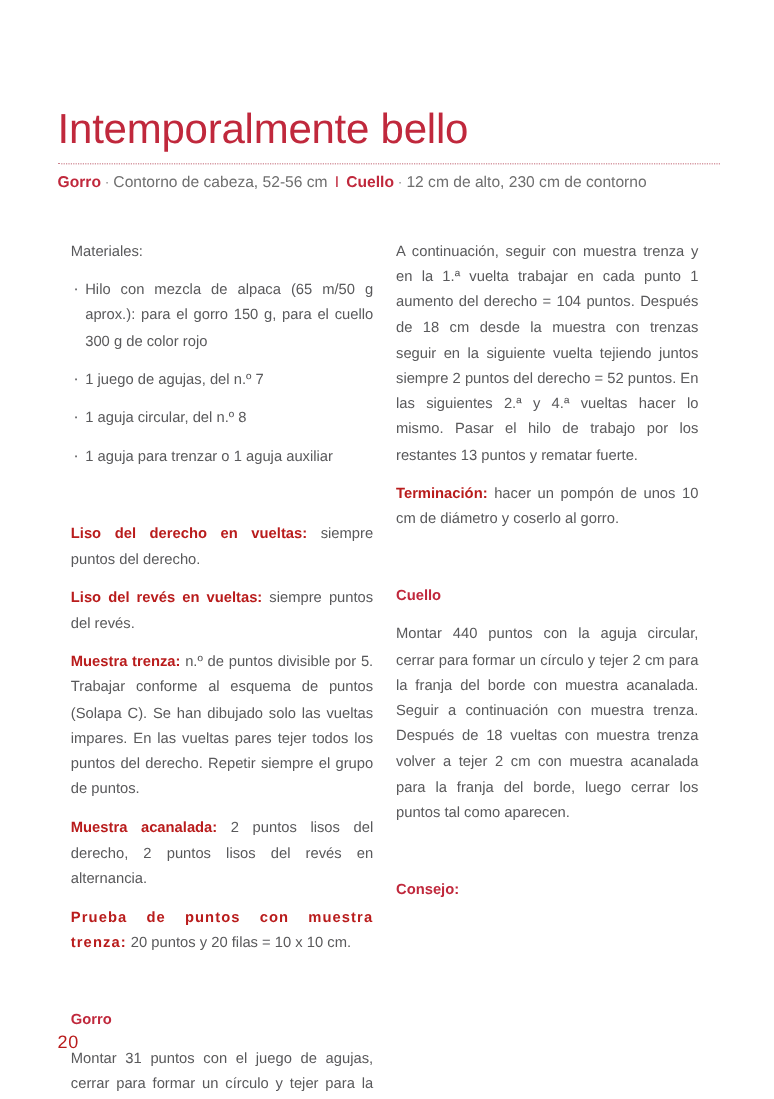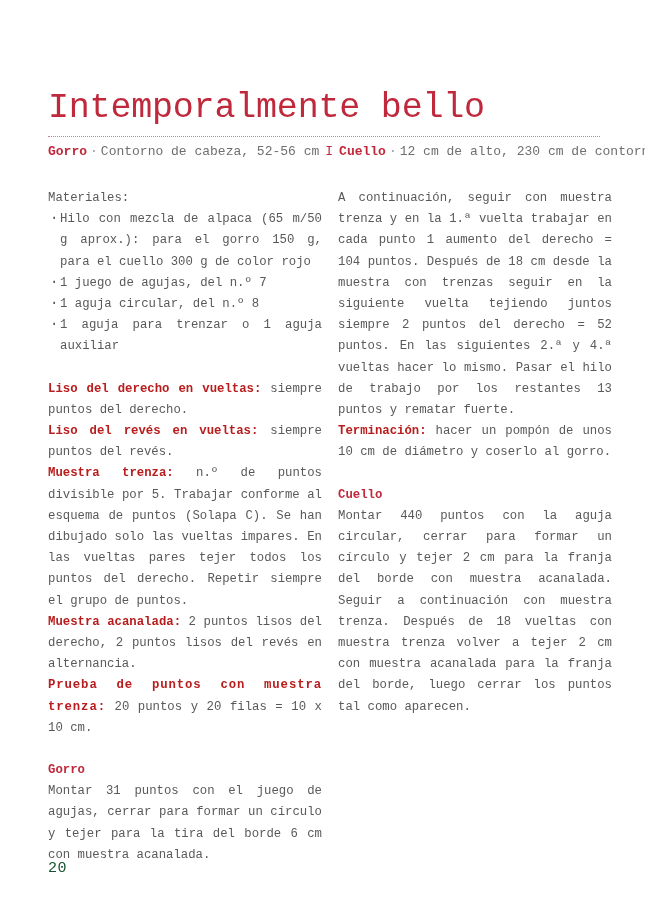--- a/index.html
+++ b/index.html
@@ -13,21 +13,20 @@
     font-family: "Liberation Sans", sans-serif;
     position: relative;
     overflow: hidden;
   }
 
   .page {
     position: absolute;
     top: 0; left: 0;
     width: 645px;
     height: 739px;
-    font-family: Liberation Mono, monospace;
   }
 
   
   .title {
     position: absolute;
     left: 48px;
     top: 63px;
     font-size: 35px;
     font-weight: 400;
     color: #c0283c;
@@ -75,24 +74,24 @@
   .col {
     position: absolute;
     top: 188px;
     width: 274px;
     font-size: 12.3px;
     line-height: 21.2px;
     color: #59595b;
     text-align: justify;
   }
   .col-left  { left: 48px;  }
-  .col-right { left: 338px; }
+  .col-right { left: 319px; }
 
   .col p {
-    margin: 0;
+    margin: 11px;
     text-align: justify;
   }
   .col p.last-line,
   .col p.nojust {
     text-align: left;
   }
 
   
   .bullet {
     position: relative;
@@ -127,21 +126,21 @@
     letter-spacing: 0.9px;
     word-spacing: 3px;
   }
 
   
   .folio {
     position: absolute;
     left: 48px;
     top: 860px;
     font-size: 15px;
-    color: #14532d;
+    color: #b91c1c;
     letter-spacing: 0.5px;
   }
 </style>
 </head>
 <body>
 
 <div class="page">
 
   <h1 class="title">Intemporalmente bello</h1>
 
@@ -185,18 +184,19 @@
 
     <p><span class="redhead">Terminación:</span><span> hacer un pompón de unos 10 cm de diámetro y coserlo al gorro.</span></p>
 
     <div class="spacer-md"></div>
 
     <p class="section-head">Cuello</p>
     <p>Montar 440 puntos con la aguja circular, cerrar para formar un círculo y tejer 2 cm para la franja del borde con muestra acanalada. Seguir a continuación con muestra trenza. Después de 18 vueltas con muestra trenza volver a tejer 2 cm con muestra acanalada para la franja del borde, luego cerrar los puntos tal como aparecen.</p>
 
     <div class="spacer-md"></div>
 
+    <p class="section-head">Consejo:</p>
 
   </div>
 
   <div class="folio">20</div>
 
 </div>
 
 </body></html>

